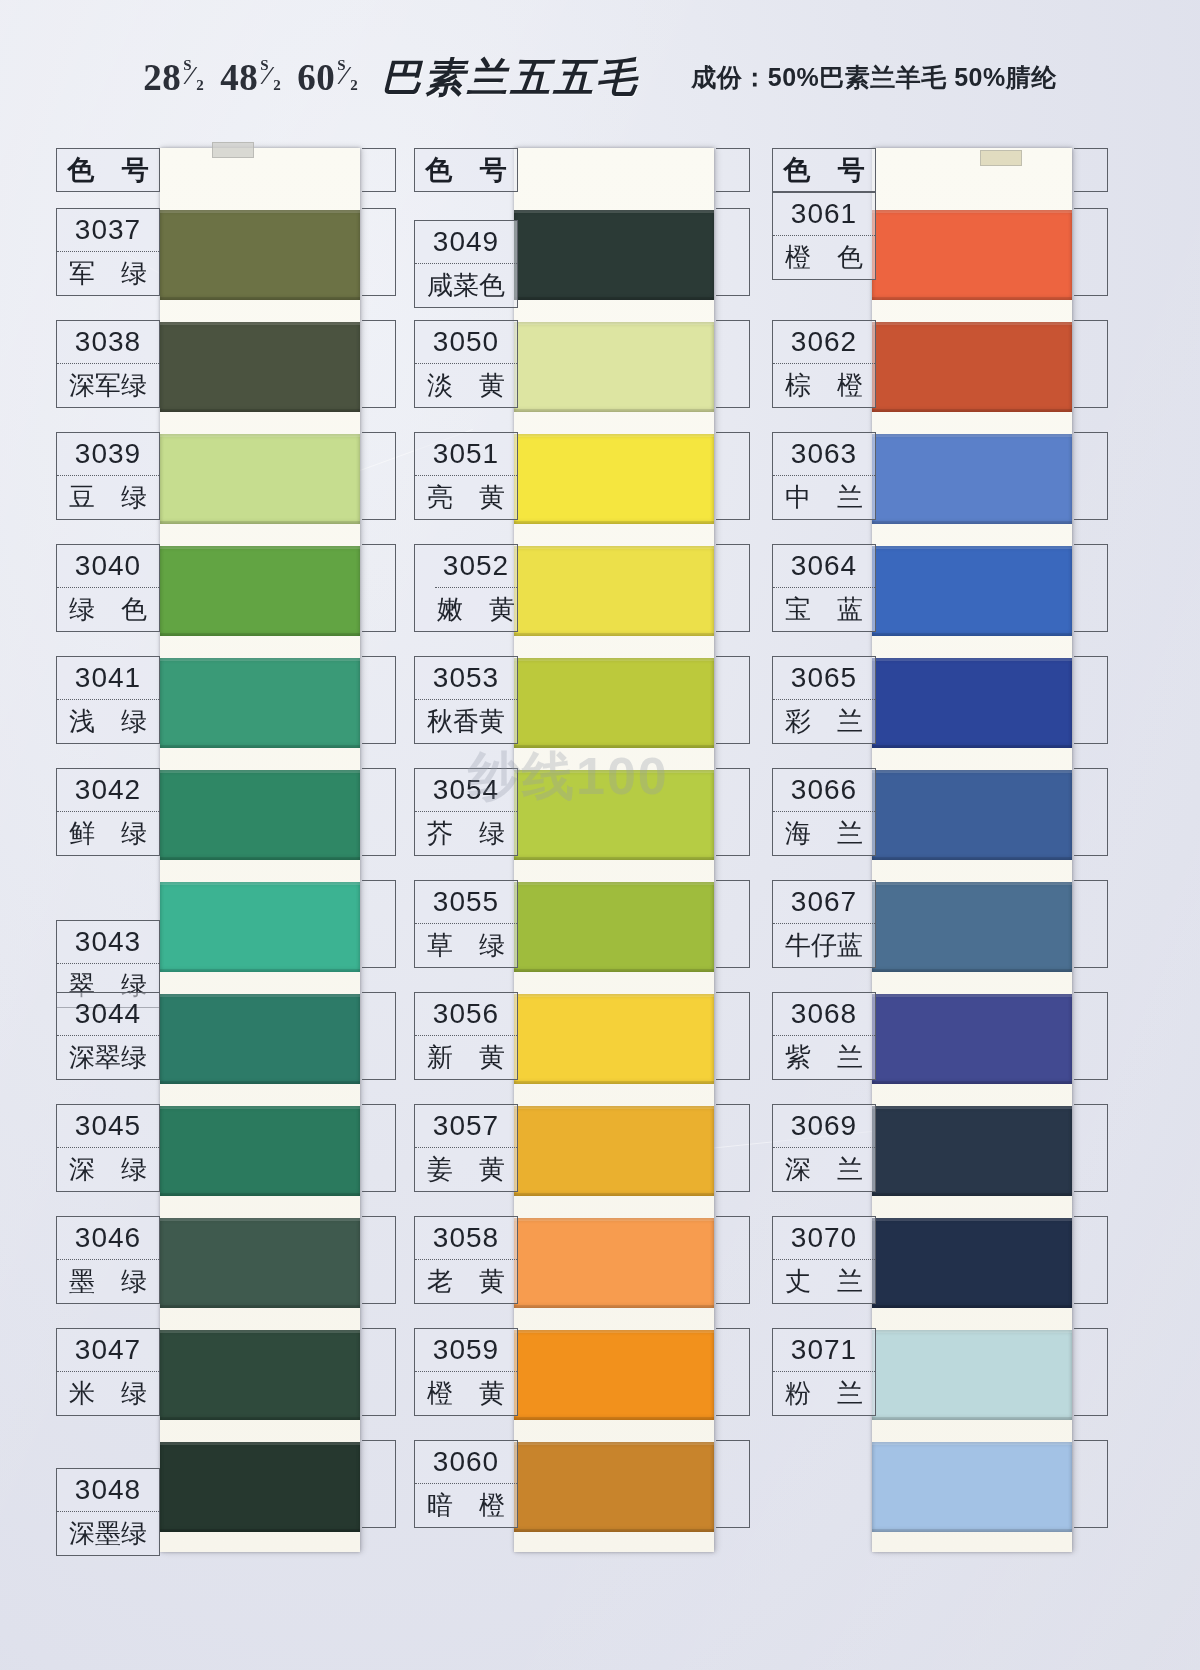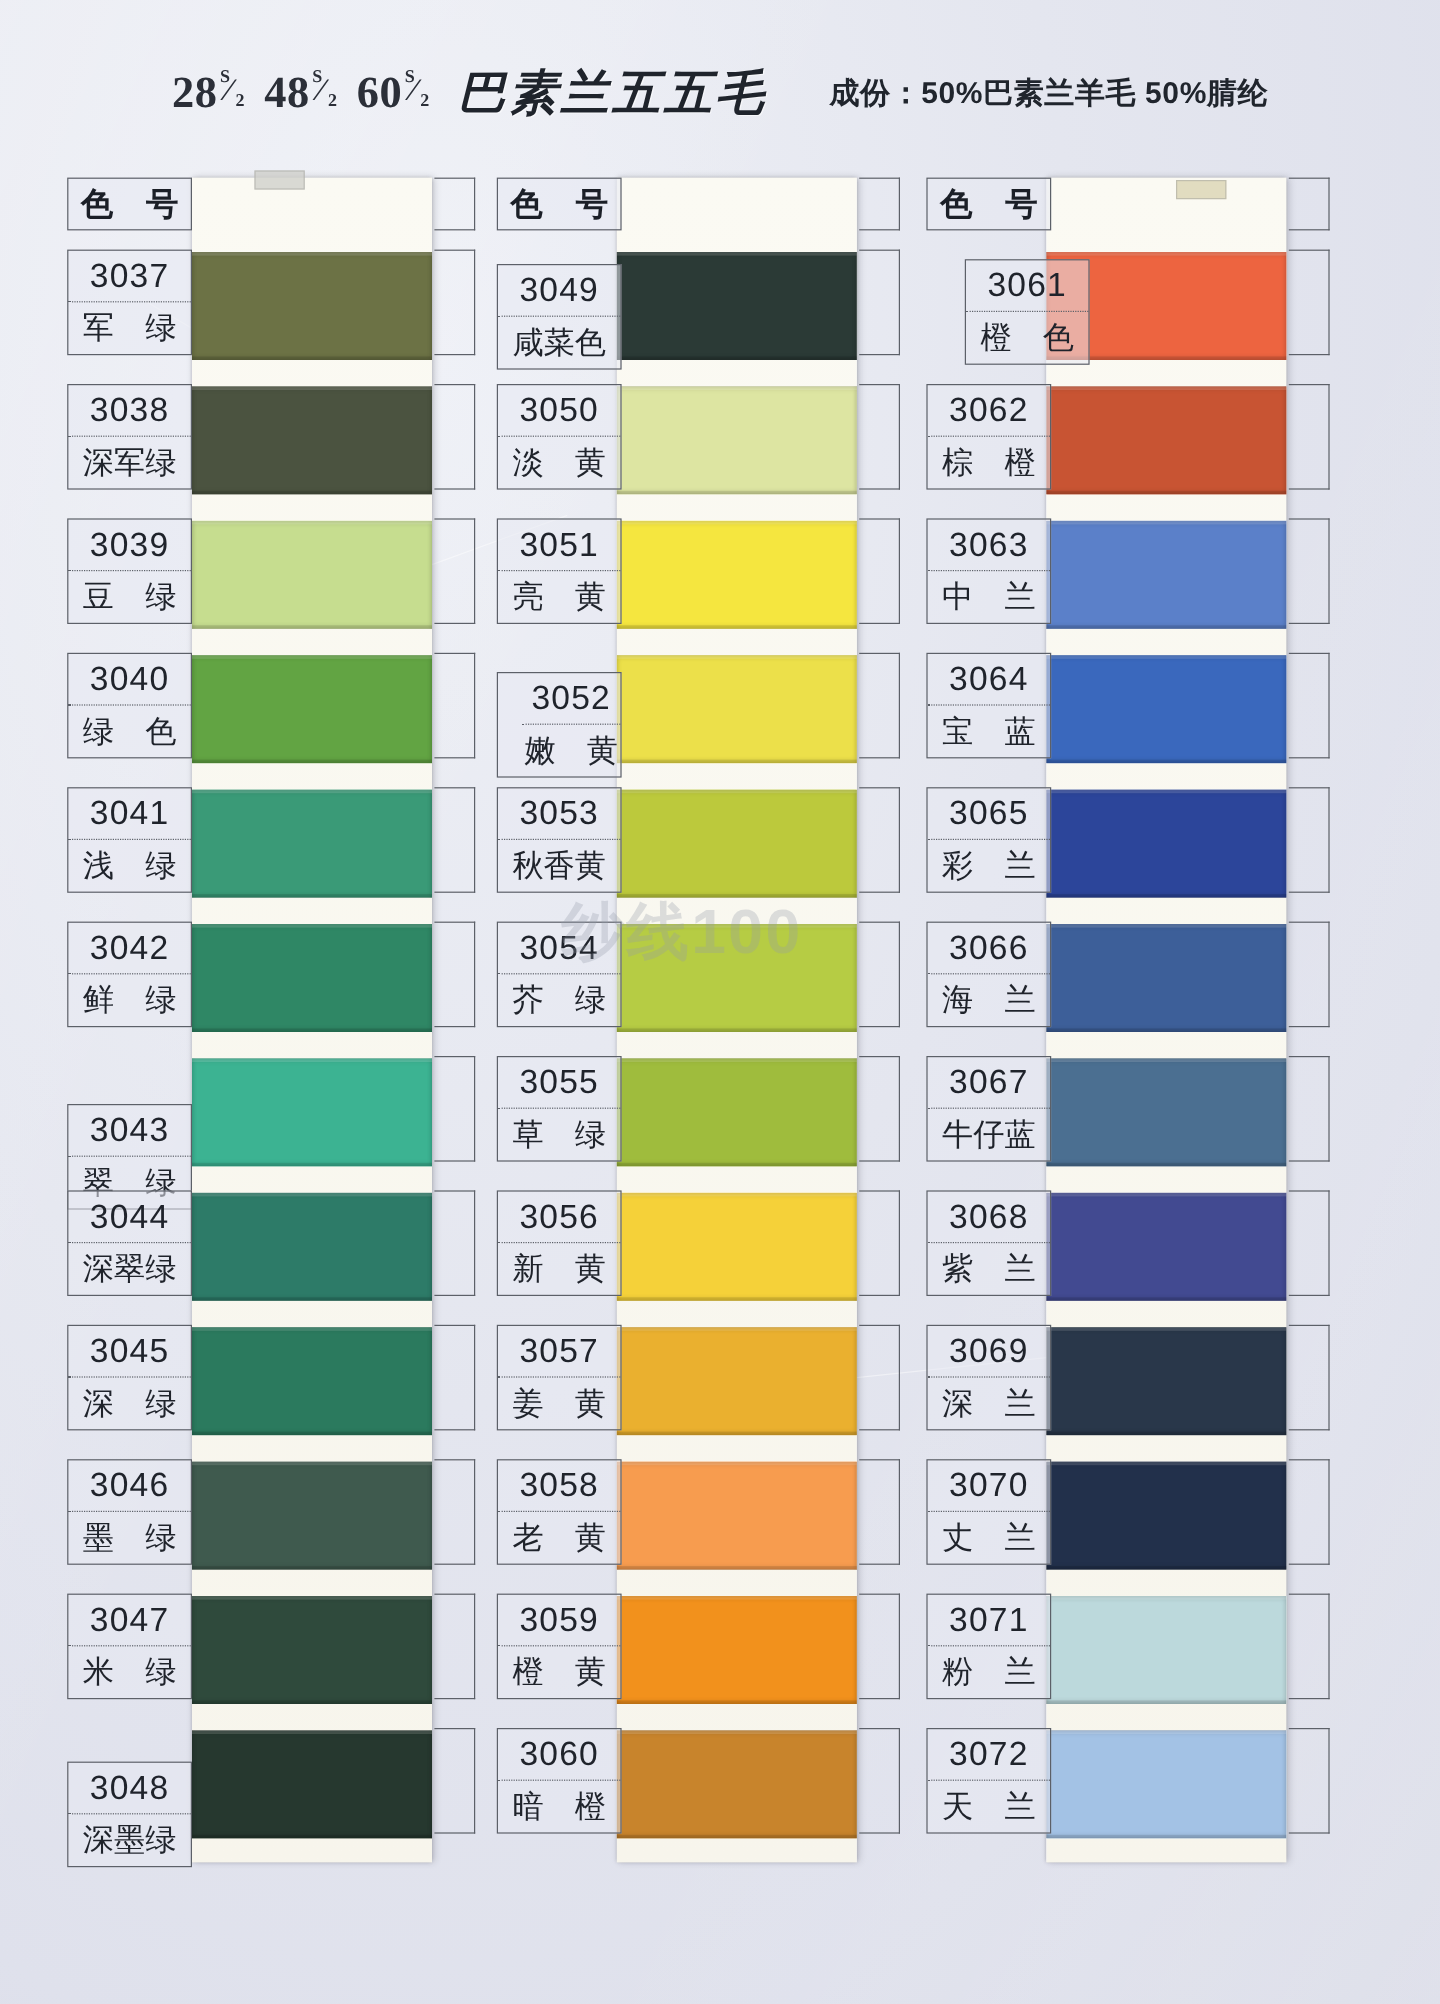--- a/index.html
+++ b/index.html
@@ -374,21 +374,21 @@
       <div class="label-box" style="top: 180px;">
         <div class="code">3050</div>
         <div class="name">淡　黄</div>
       </div>
       <div class="rbox" style="top: 180px; height: 88px; left: 302px;"></div>
       <div class="label-box" style="top: 292px;">
         <div class="code">3051</div>
         <div class="name">亮　黄</div>
       </div>
       <div class="rbox" style="top: 292px; height: 88px; left: 302px;"></div>
-      <div class="label-box" style="top: 420px; padding-left: 20px;">
+      <div class="label-box" style="top: 404px; padding-left: 20px;">
         <div class="code">3052</div>
         <div class="name">嫩　黄</div>
       </div>
       <div class="rbox" style="top: 404px; height: 88px; left: 302px;"></div>
       <div class="label-box" style="top: 516px;">
         <div class="code">3053</div>
         <div class="name">秋香黄</div>
       </div>
       <div class="rbox" style="top: 516px; height: 88px; left: 302px;"></div>
       <div class="label-box" style="top: 628px;">
@@ -438,21 +438,21 @@
         <div class="swatch" title="3066 海　兰" style="top: 622px; height: 90px; background: rgb(61, 95, 153);"></div>
         <div class="swatch" title="3067 牛仔蓝" style="top: 734px; height: 90px; background: rgb(75, 111, 145);"></div>
         <div class="swatch" title="3068 紫　兰" style="top: 846px; height: 90px; background: rgb(66, 74, 145);"></div>
         <div class="swatch" title="3069 深　兰" style="top: 958px; height: 90px; background: rgb(41, 55, 74);"></div>
         <div class="swatch" title="3070 丈　兰" style="top: 1070px; height: 90px; background: rgb(34, 48, 75);"></div>
         <div class="swatch" title="3071 粉　兰" style="top: 1182px; height: 90px; background: rgb(188, 217, 220);"></div>
         <div class="swatch" title="3072 天　兰" style="top: 1294px; height: 90px; background: rgb(163, 194, 229);"></div>
       </div>
       <div class="header-box" style="top: 8px;">色 号</div>
       <div class="rbox" style="top: 8px; height: 44px; left: 302px;"></div>
-      <div class="label-box" style="top: 76px; margin-left: 32px;">
+      <div class="label-box" style="top: 52px;">
         <div class="code">3061</div>
         <div class="name">橙　色</div>
       </div>
       <div class="rbox" style="top: 68px; height: 88px; left: 302px;"></div>
       <div class="label-box" style="top: 180px;">
         <div class="code">3062</div>
         <div class="name">棕　橙</div>
       </div>
       <div class="rbox" style="top: 180px; height: 88px; left: 302px;"></div>
       <div class="label-box" style="top: 292px;">
@@ -493,21 +493,17 @@
       <div class="label-box" style="top: 1076px;">
         <div class="code">3070</div>
         <div class="name">丈　兰</div>
       </div>
       <div class="rbox" style="top: 1076px; height: 88px; left: 302px;"></div>
       <div class="label-box" style="top: 1188px;">
         <div class="code">3071</div>
         <div class="name">粉　兰</div>
       </div>
       <div class="rbox" style="top: 1188px; height: 88px; left: 302px;"></div>
-      <div class="label-box" style="top: 1300px;">
-        <div class="code">3072</div>
-        <div class="name">天　兰</div>
-      </div>
       <div class="rbox" style="top: 1300px; height: 88px; left: 302px;"></div>
     </div>
 </div>
 
 <div class="watermark">纱线100</div>
 
 </body></html>

